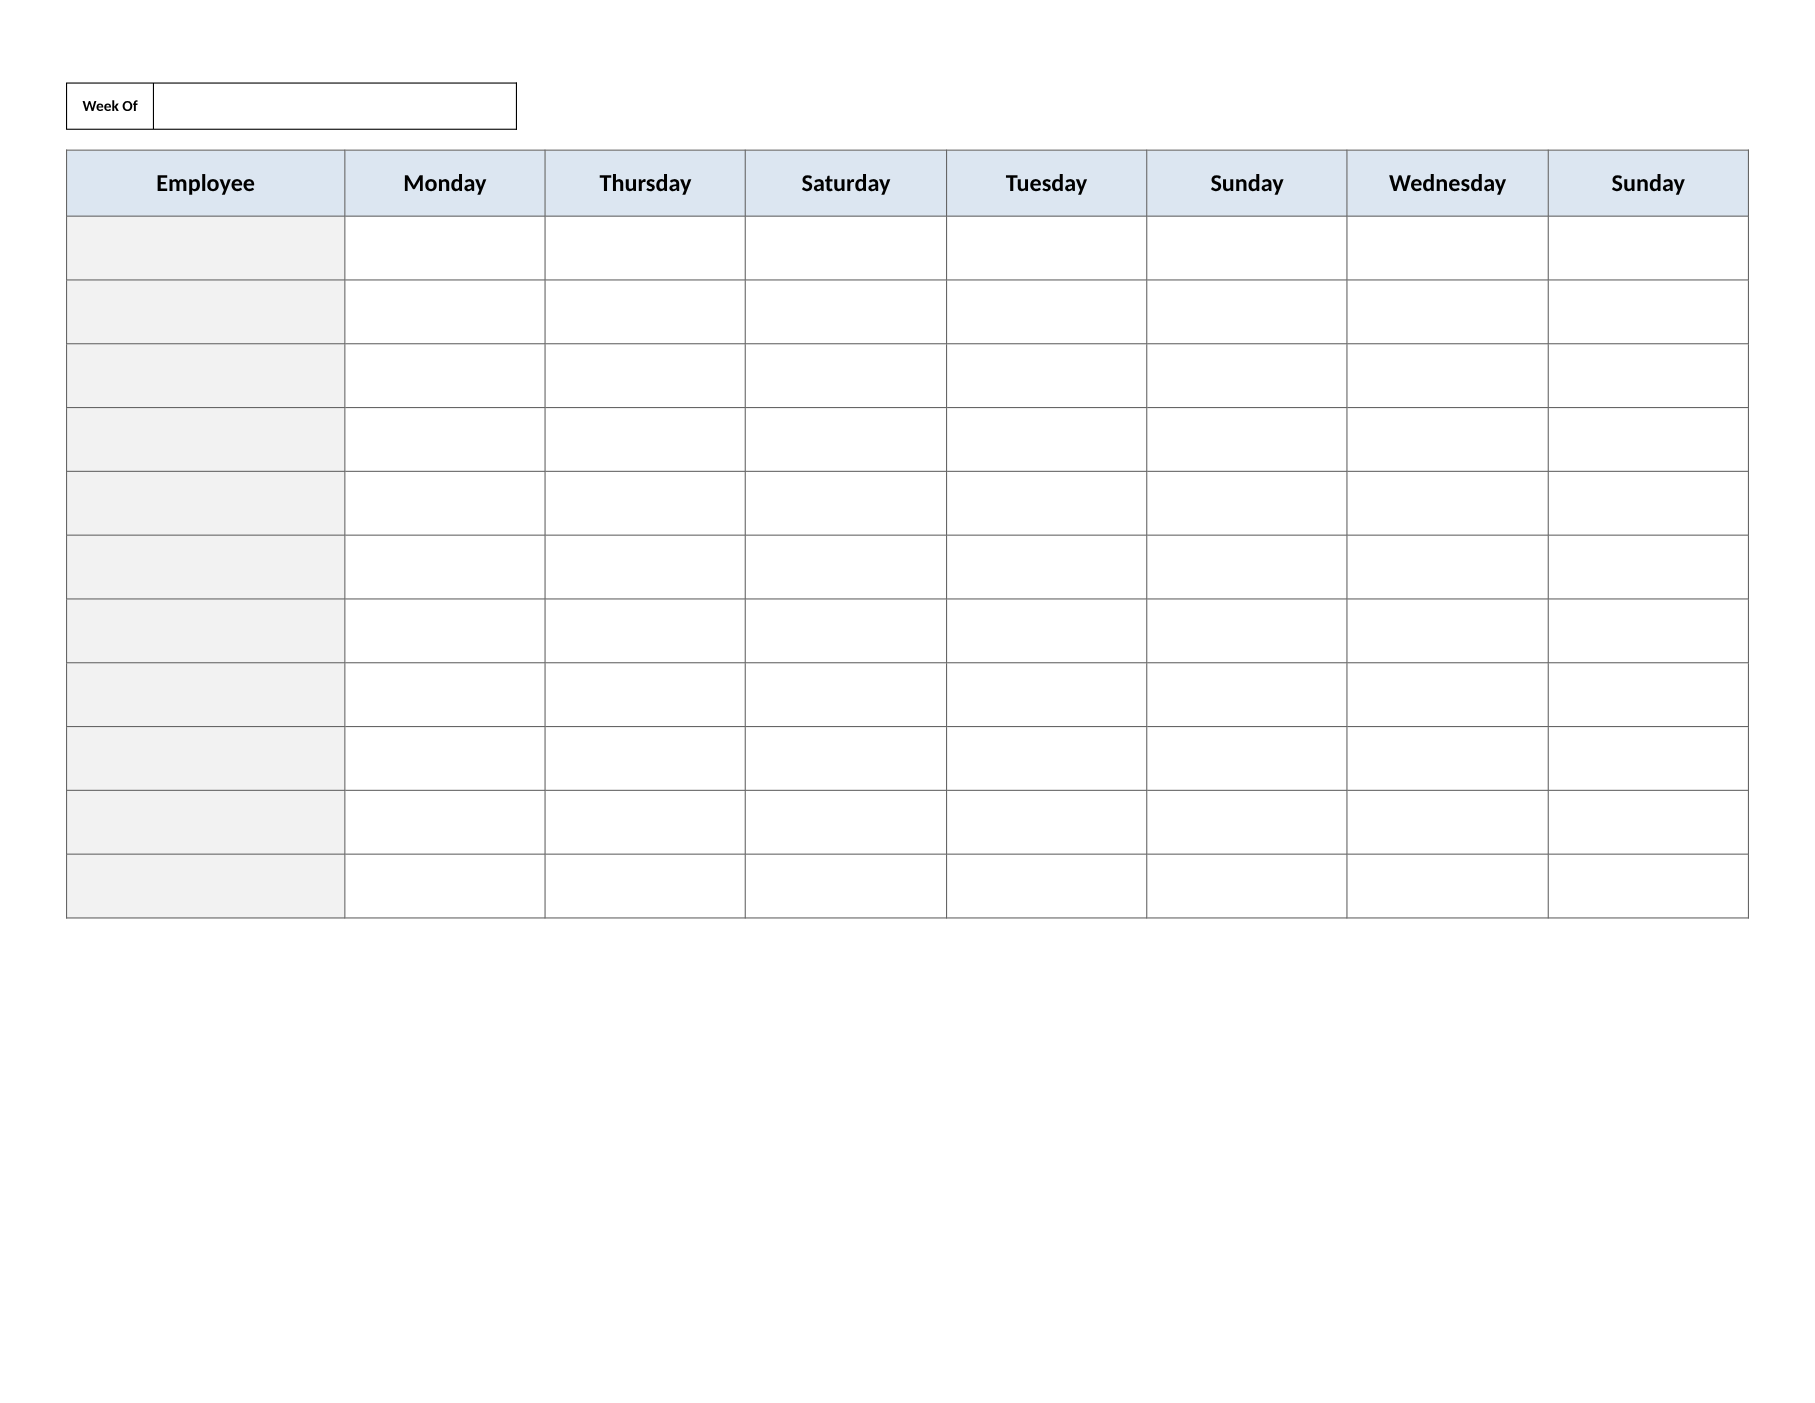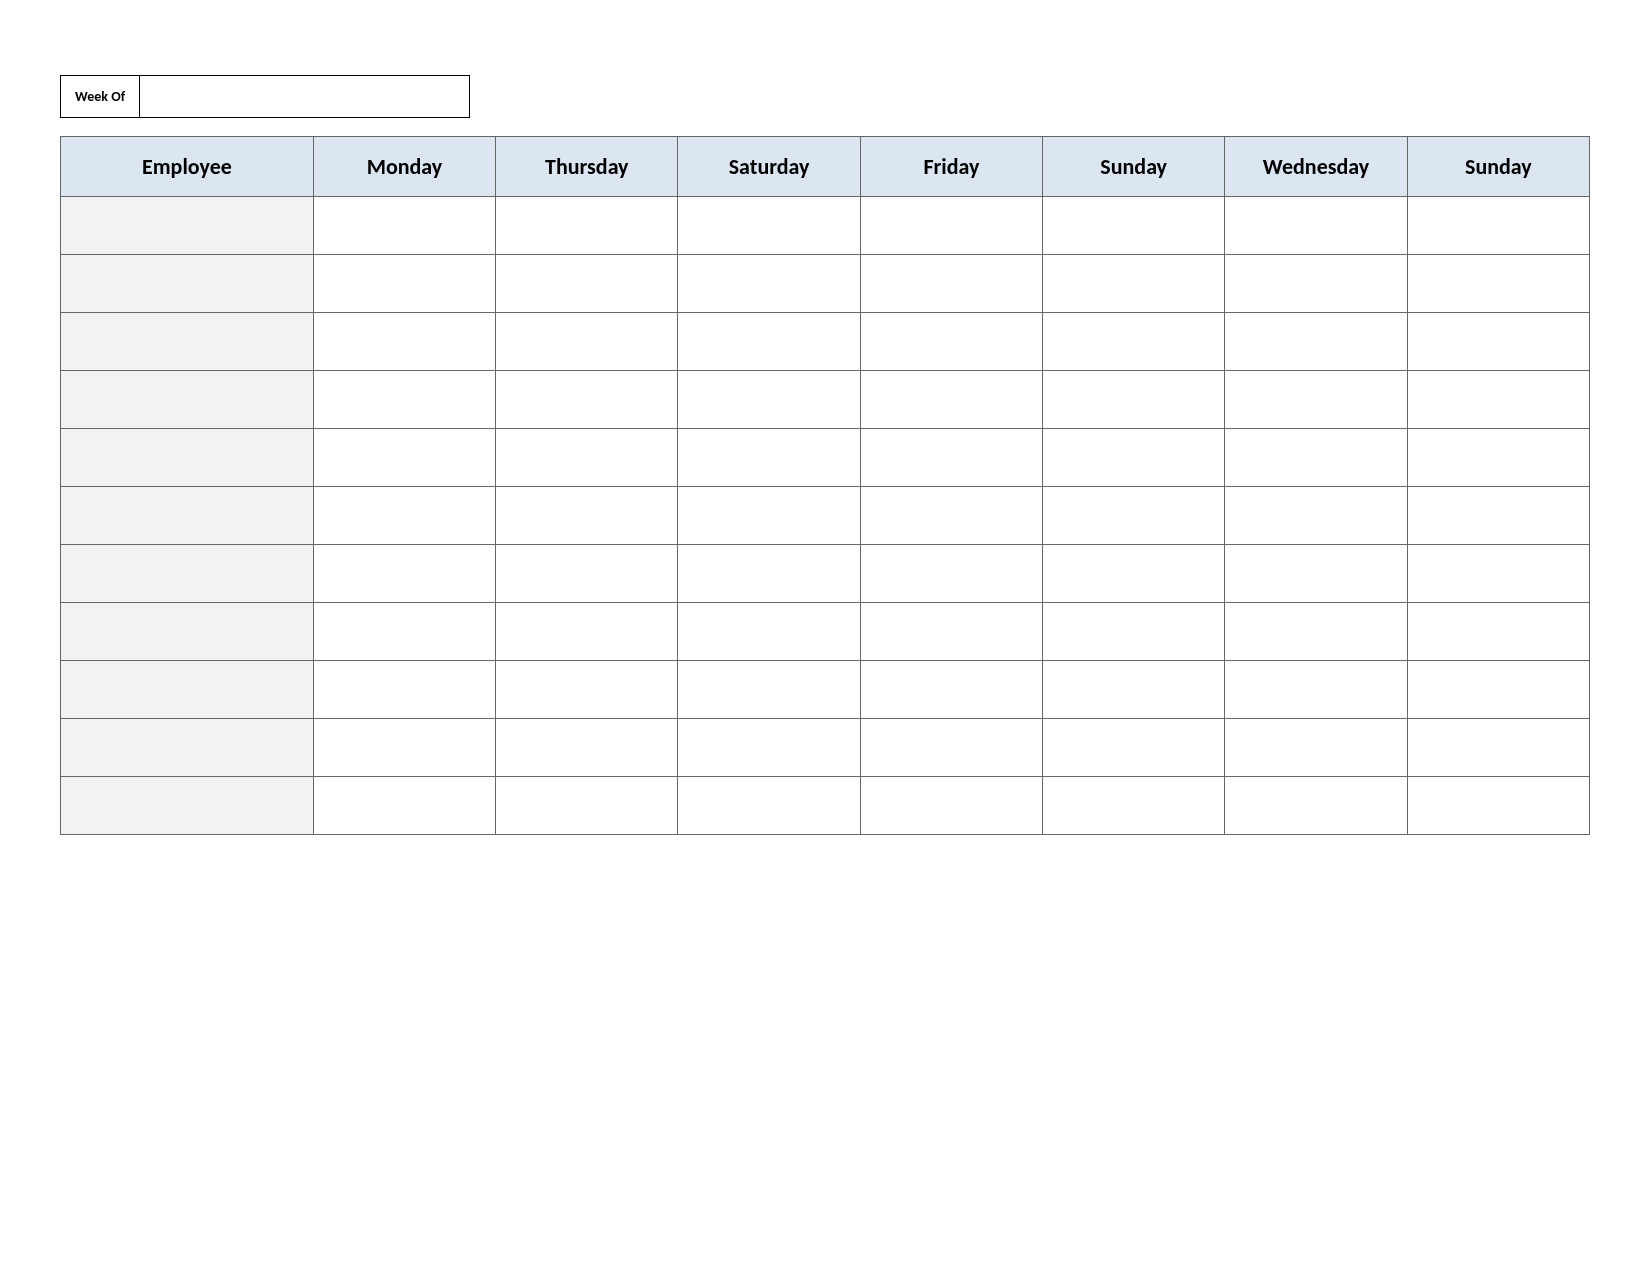--- a/index.html
+++ b/index.html
@@ -70,21 +70,21 @@
   <div class="week-of-input"></div>
 </div>
 
 <table class="schedule-table">
   <thead>
     <tr>
       <th class="employee-header">Employee</th>
       <th class="day-header">Monday</th>
       <th class="day-header">Thursday</th>
       <th class="day-header">Saturday</th>
-      <th class="day-header">Friday</th>
+      <th class="day-header">Tuesday</th>
       <th class="day-header">Sunday</th>
       <th class="day-header">Wednesday</th>
       <th class="day-header">Sunday</th>
     </tr>
   </thead>
   <tbody>
     <tr>
       <td class="employee-cell"></td>
       <td></td>
       <td></td>

